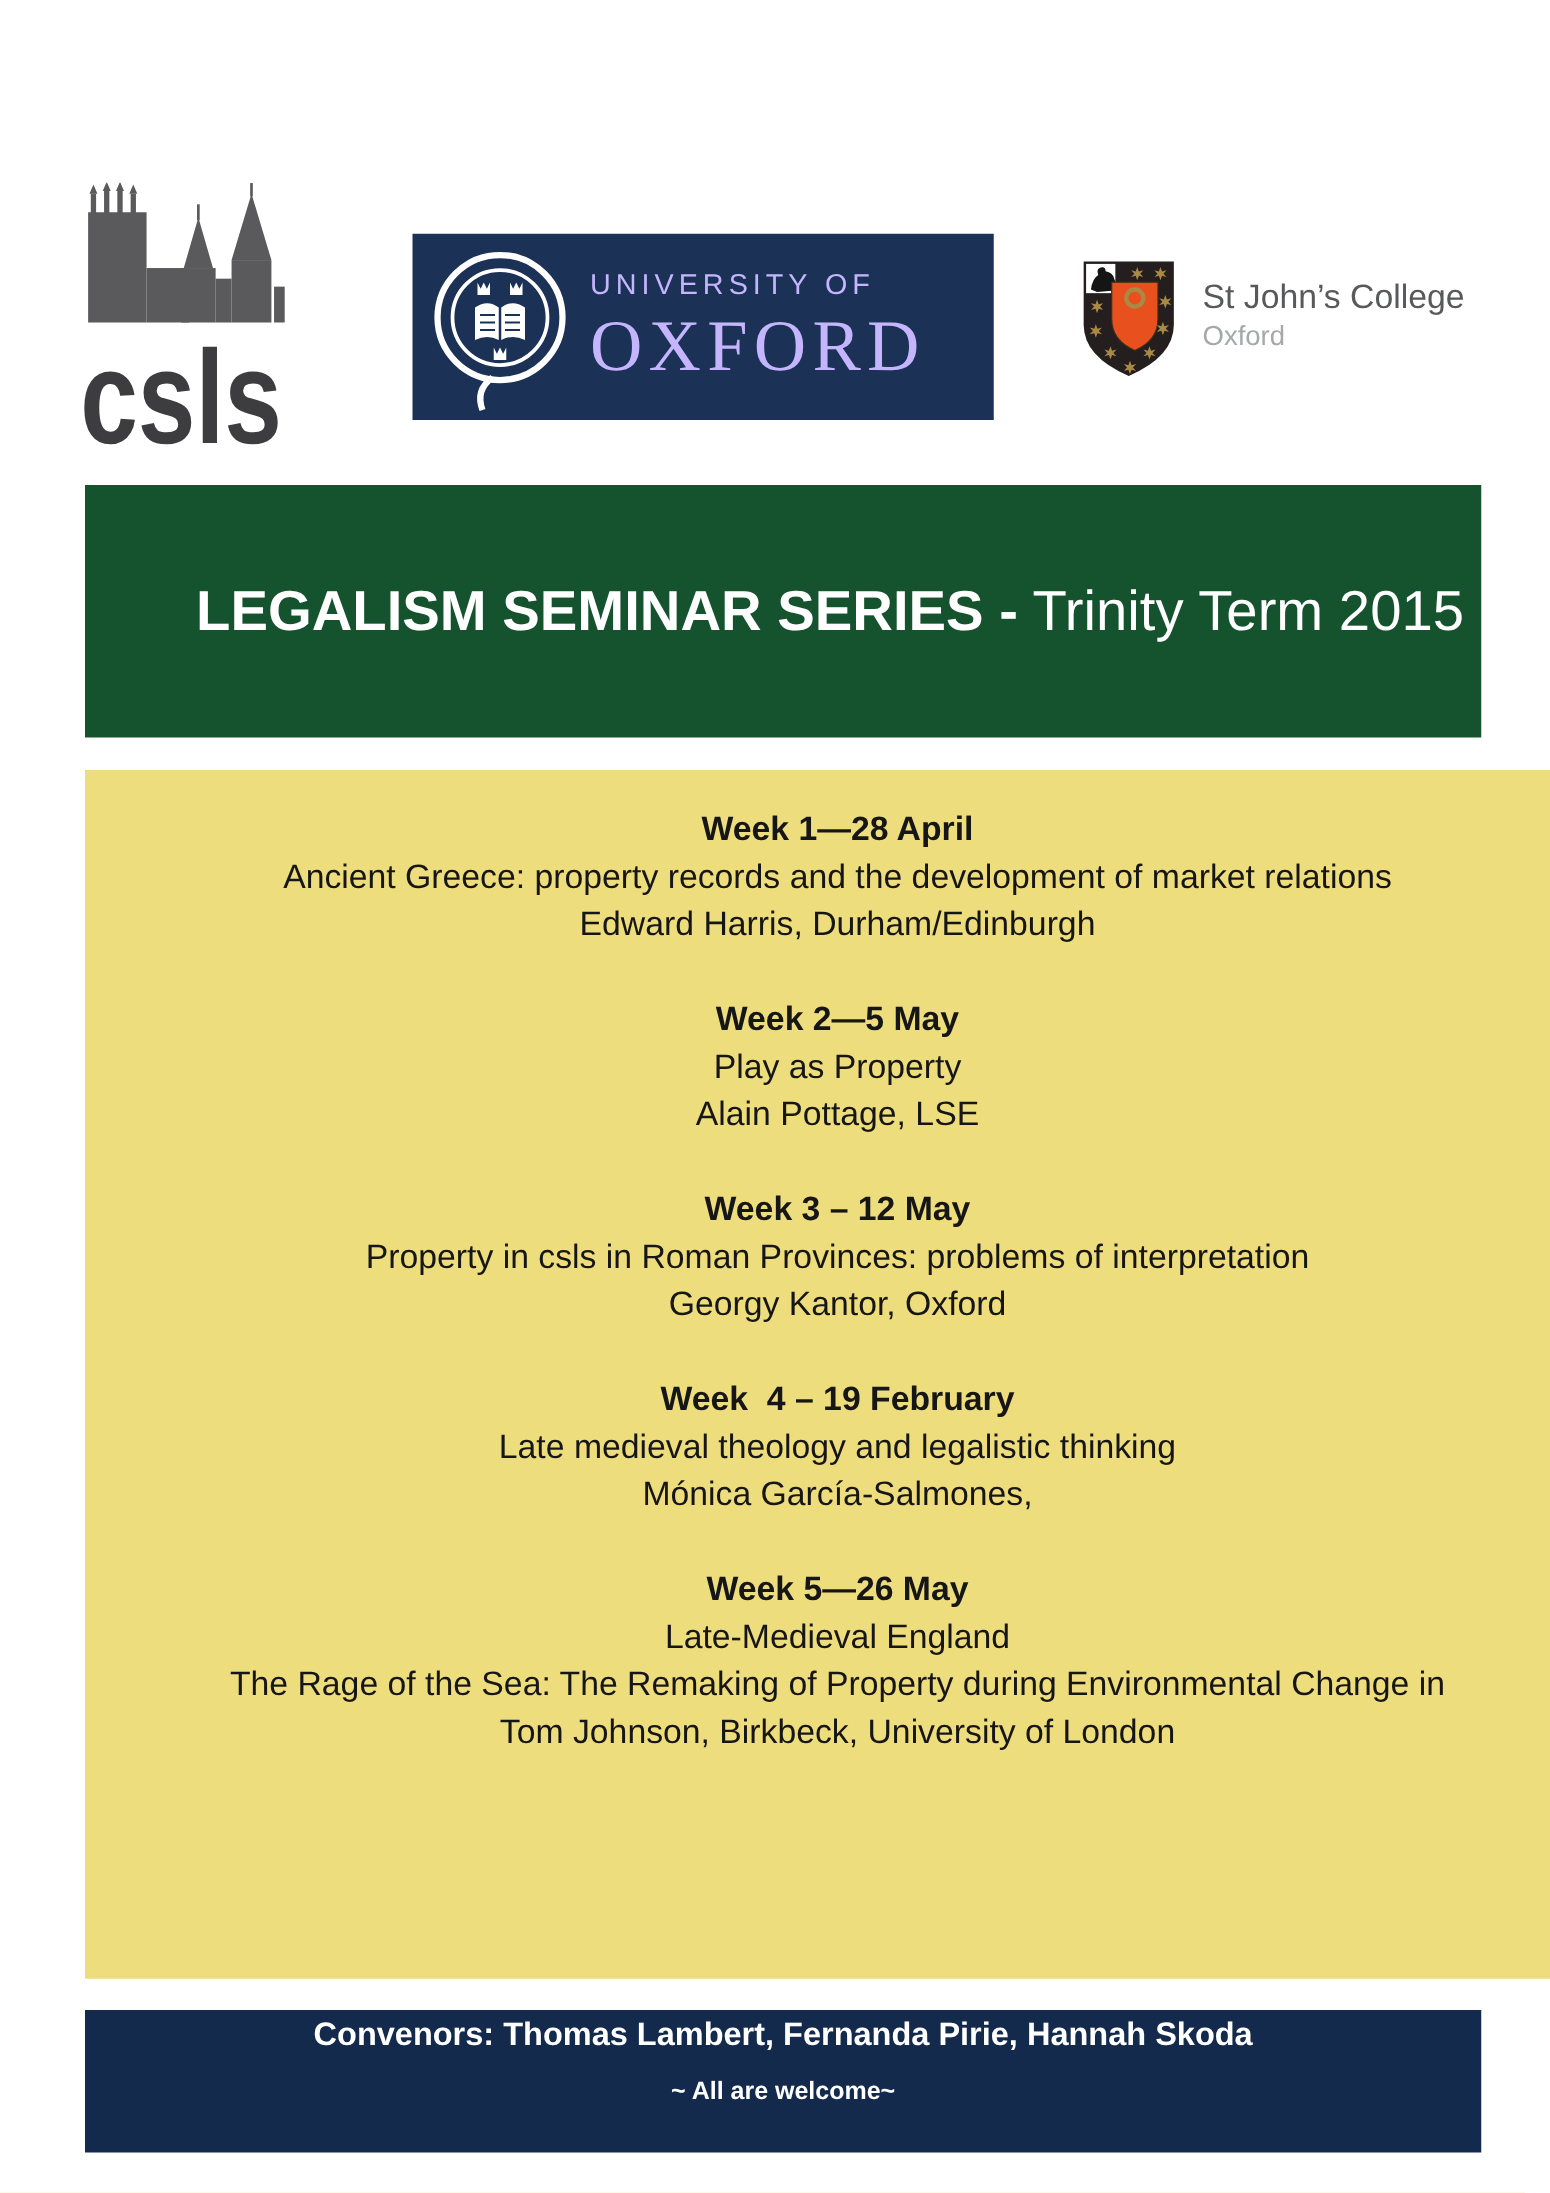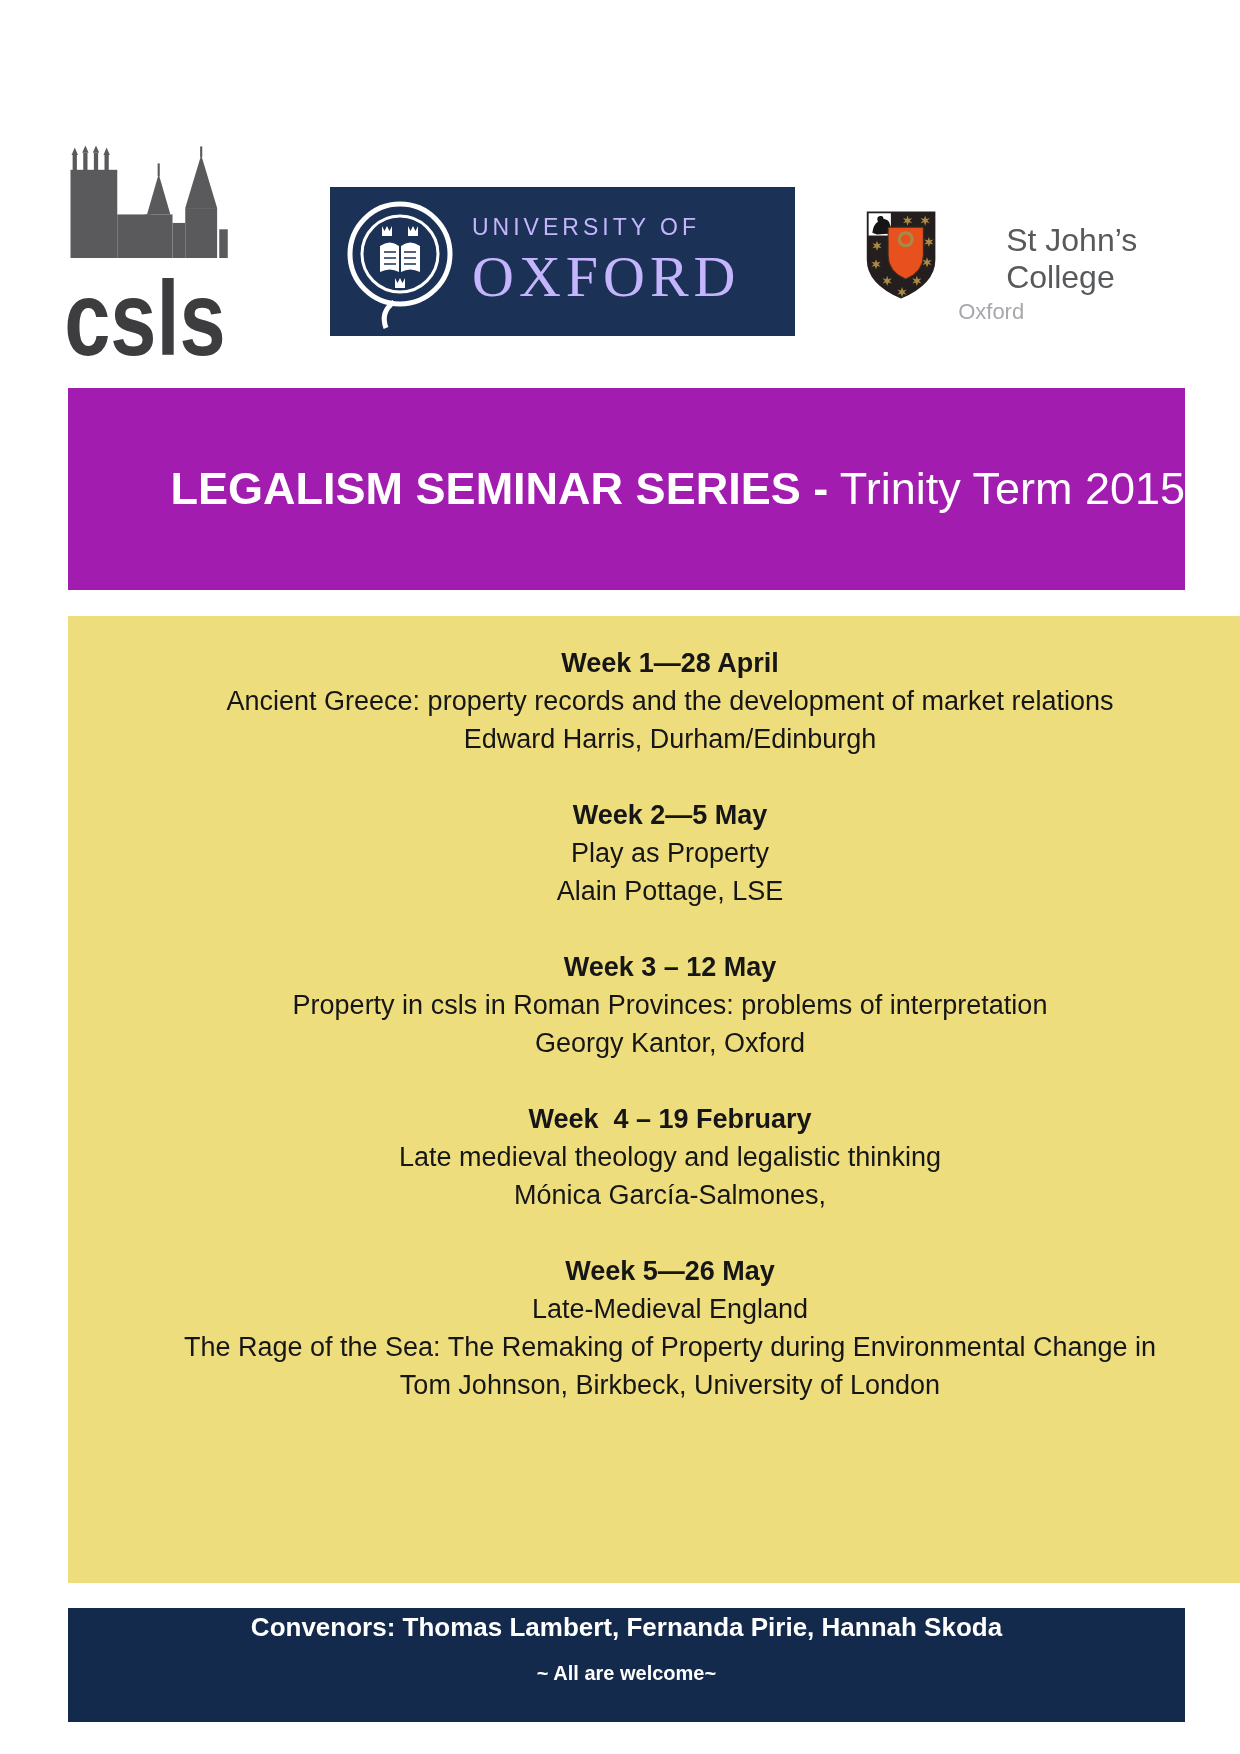--- a/index.html
+++ b/index.html
@@ -11,26 +11,26 @@
   .csls-logo{position:absolute;left:62px;top:146px;width:170px;height:224px;}
   .oxford-logo{
     position:absolute;left:330px;top:187px;width:465px;height:149px;
     background:#1c3156;display:flex;align-items:center;padding-left:14px;box-sizing:border-box;
   }
   .oxford-text{margin-left:16px;color:#c4b5fd;}
   .oxford-line1{font-size:23px;letter-spacing:4px;font-weight:400;}
   .oxford-line2{font-family:"Liberation Serif","DejaVu Serif",serif;font-size:58px;letter-spacing:5px;margin-top:2px;}
   .stjohns-logo{position:absolute;left:864px;top:206px;display:flex;}
   .stjohns-text{margin-left:20px;padding-top:16px;}
-  .stjohns-name{font-size:32px;color:#58595b;margin-left:48px;}
+  .stjohns-name{font-size:27px;color:#58595b;}
   .stjohns-city{font-size:22px;color:#a6a8ab;margin-top:3px;}
   
   .banner{
-    position:absolute;left:68px;top:388px;width:1117px;height:202px;background:#a21caf;
-    display:flex;flex-direction:column;justify-content:center;align-items:flex-end;color:#ffffff;
+    position:absolute;left:68px;top:388px;width:1117px;height:202px;background:#14532d;
+    display:flex;flex-direction:row;justify-content:center;align-items:center;color:#ffffff;
   }
   .banner-line1{font-size:45px;white-space:pre-wrap;}
   .banner-line1 .b{font-weight:700;}
   .banner-line2{font-size:43px;margin-top:10px;}
   
   .schedule{
     position:absolute;left:68px;top:616px;width:1204px;height:967px;background:#eedd7d;
     text-align:center;color:#161616;box-sizing:border-box;padding-top:28px;
     font-size:27px;line-height:38px;
   }

